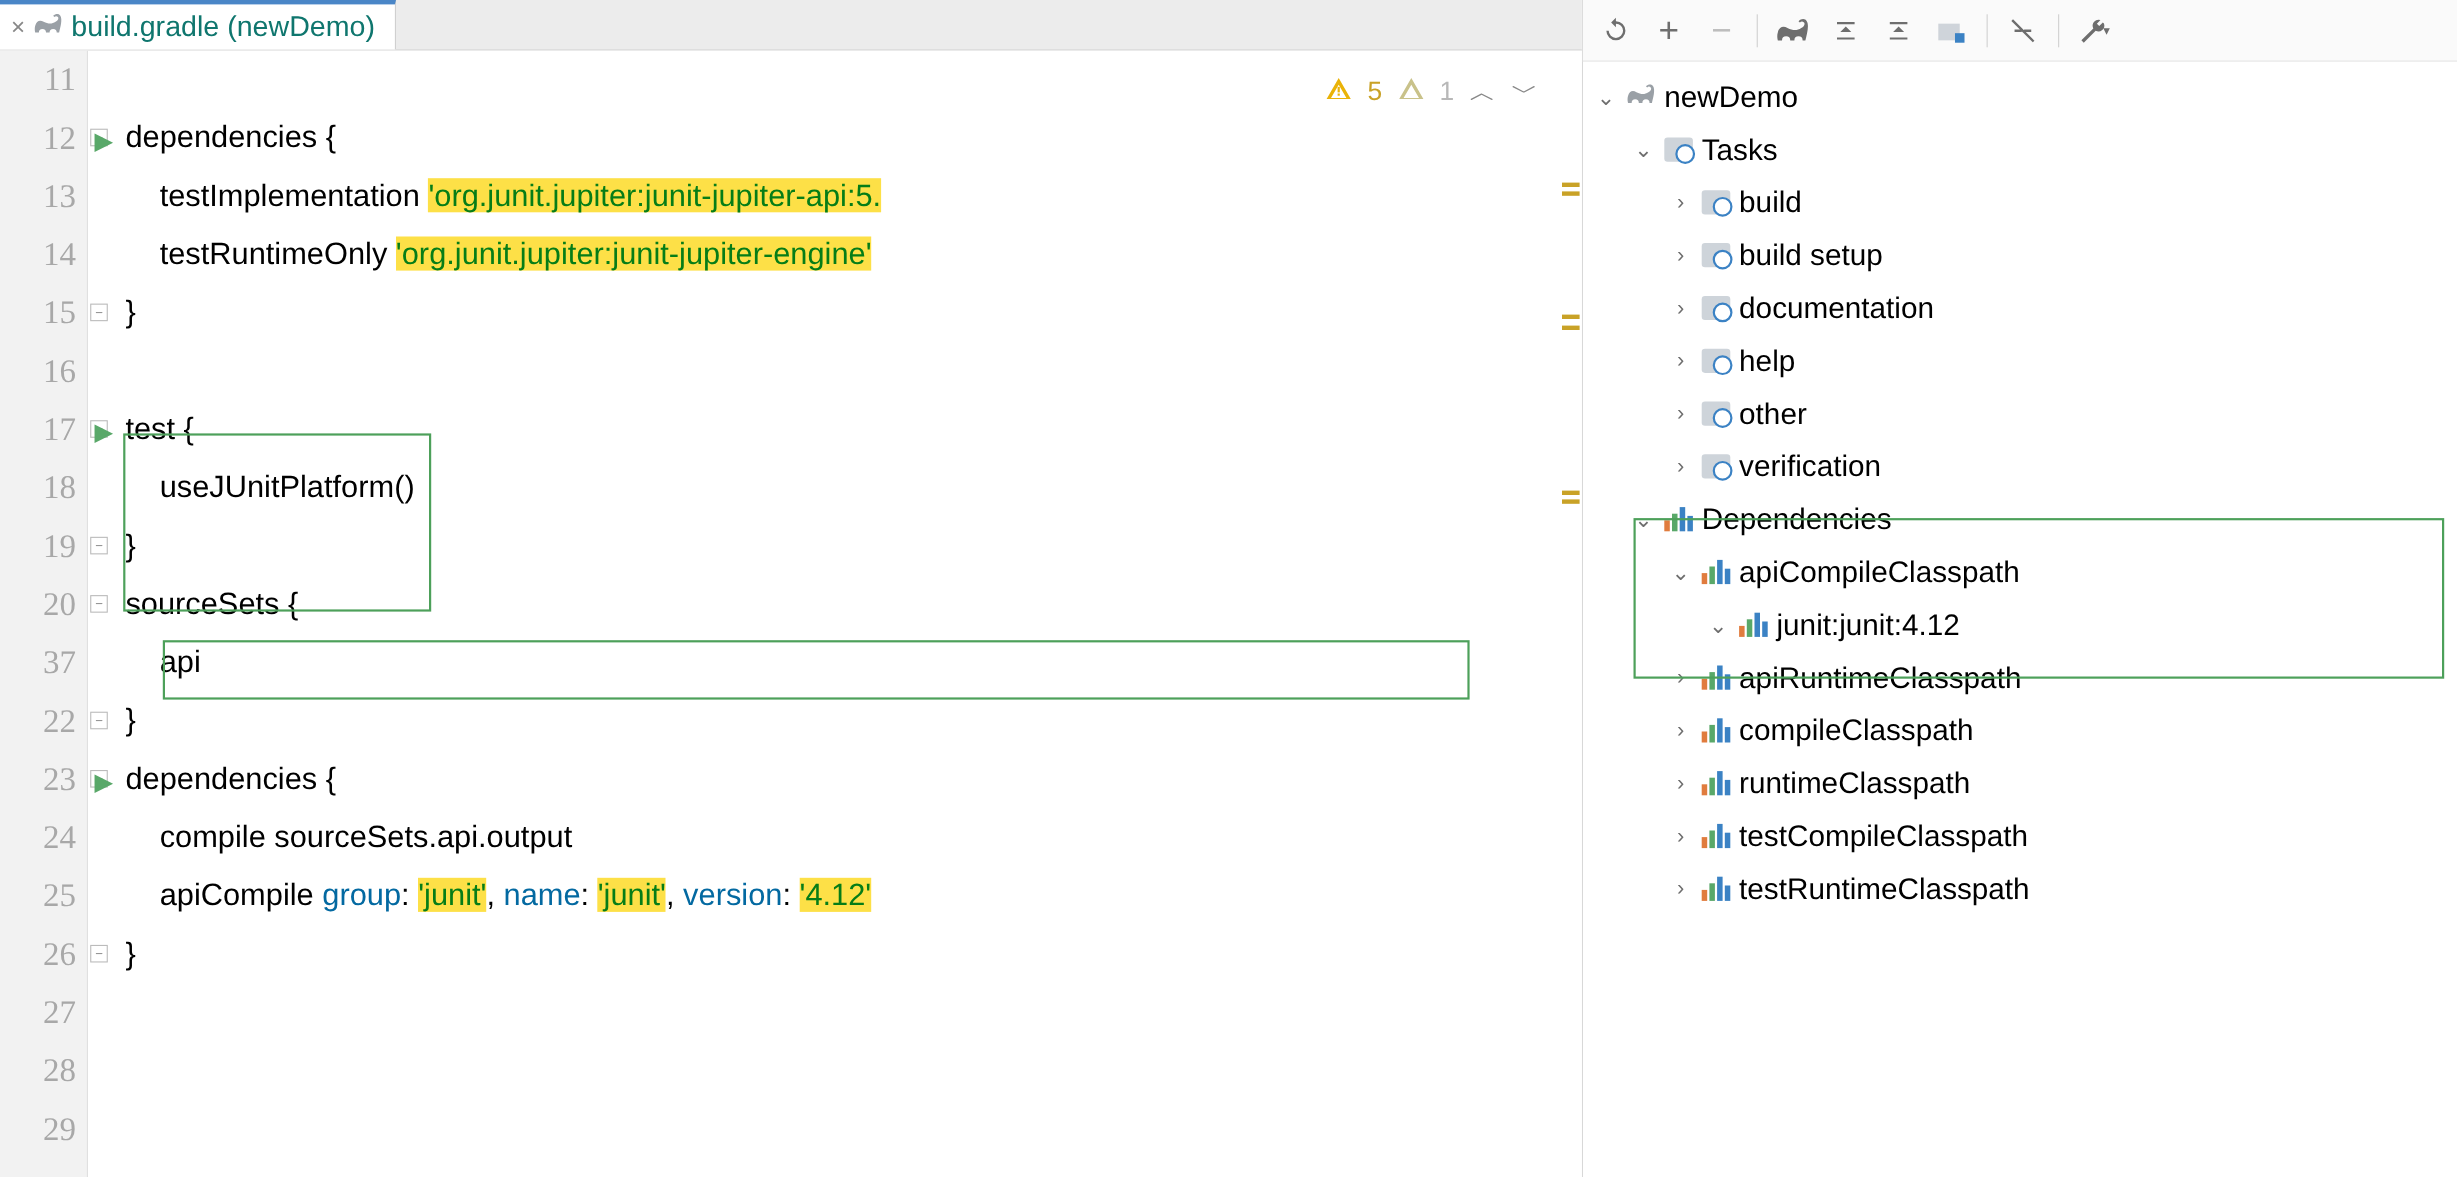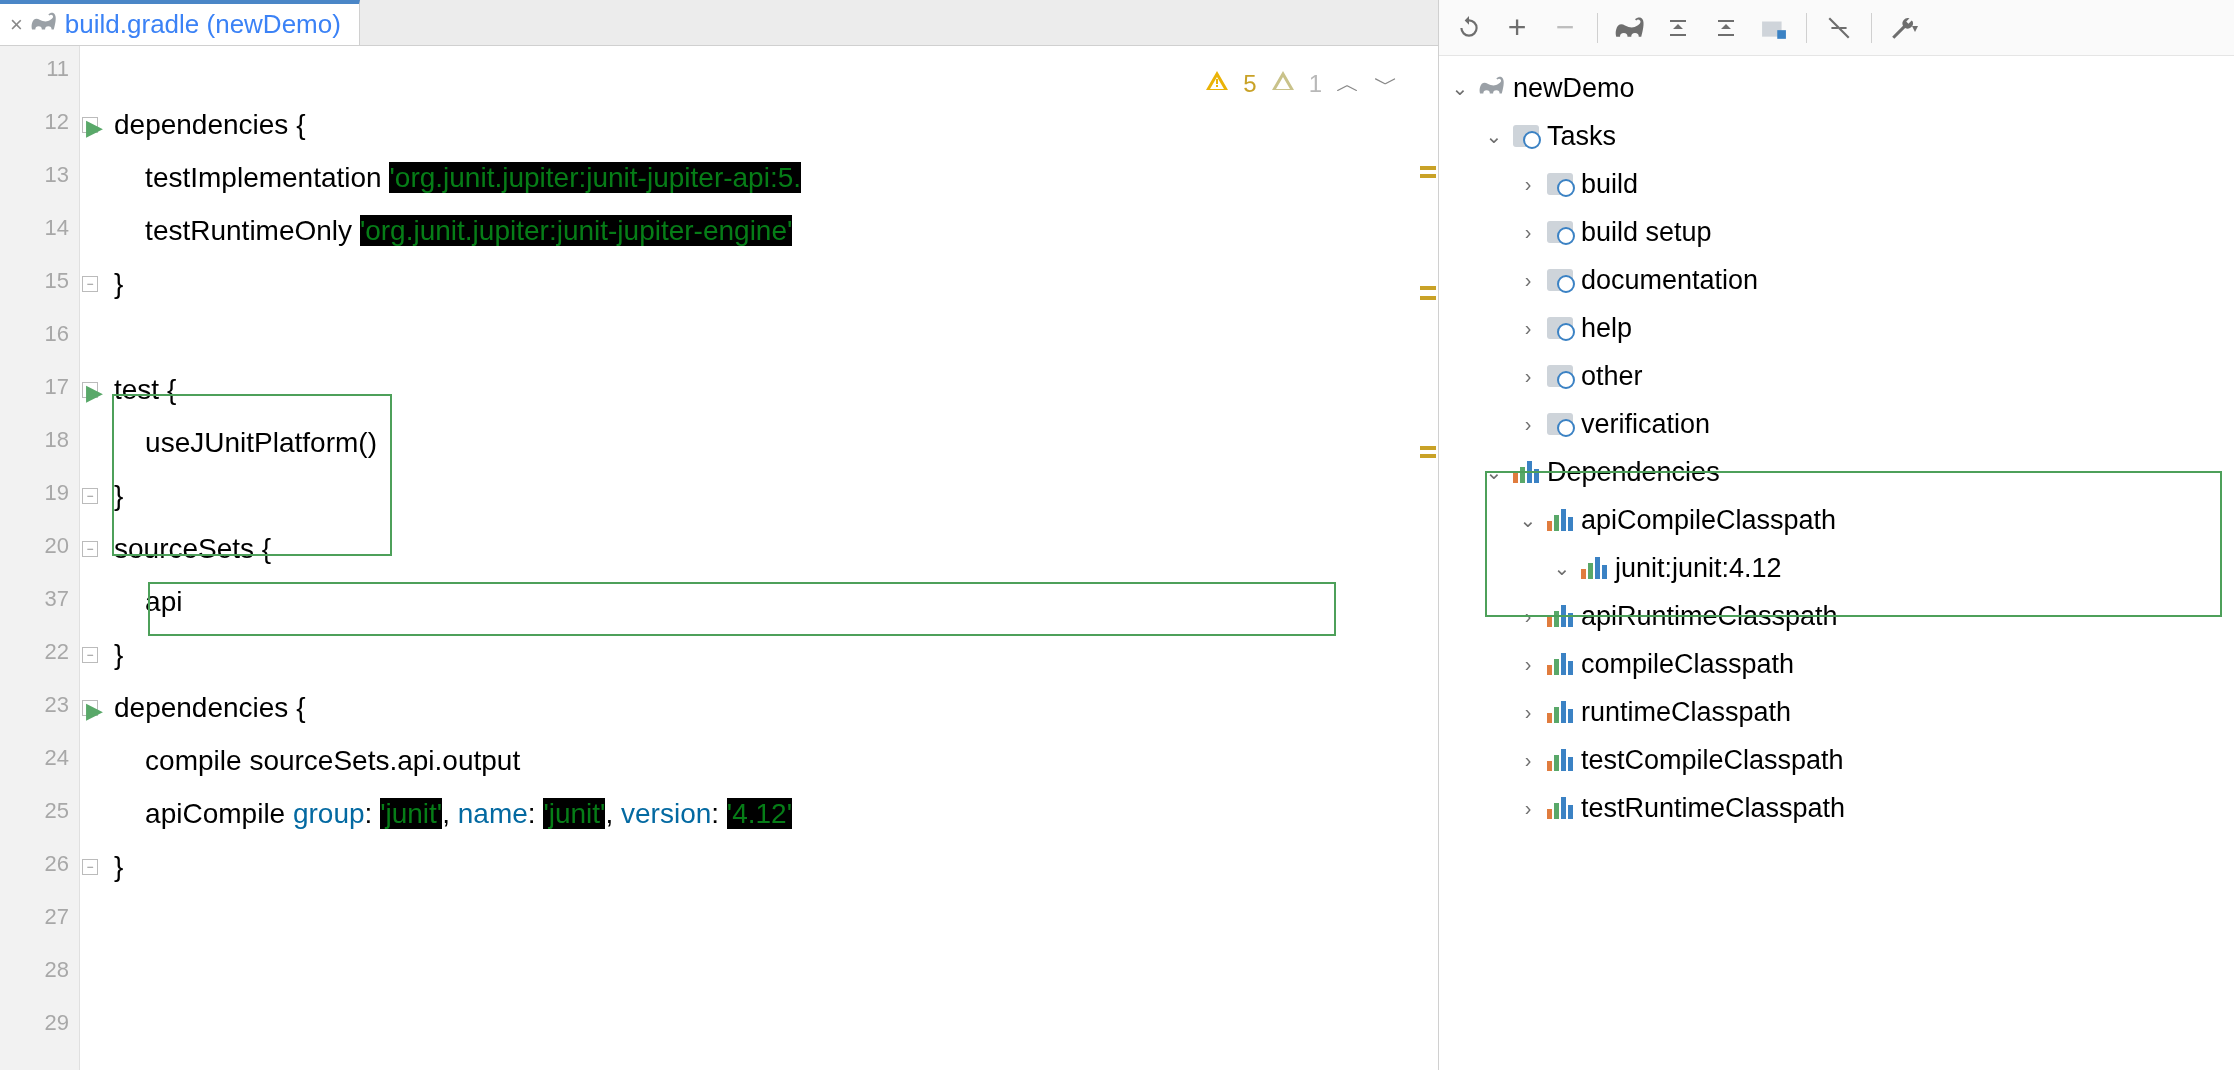--- a/index.html
+++ b/index.html
@@ -5,32 +5,32 @@
   * { margin: 0; padding: 0; box-sizing: border-box; }
   html, body { width: 2234px; height: 1070px; font-family: "Segoe UI", Arial, sans-serif; font-size: 26px; overflow: hidden; background: #fff; color: #000; }
   .app { display: flex; width: 100%; height: 100%; }
 
   
   .editor-pane { flex: 1; display: flex; flex-direction: column; border-right: 1px solid #d0d0d0; min-width: 0; }
   .tab-bar { height: 46px; display: flex; align-items: stretch; background: #ececec; border-bottom: 1px solid #d0d0d0; }
   .tab { display: flex; align-items: center; gap: 8px; padding: 0 18px 0 10px; background: #fff; border-right: 1px solid #d0d0d0; border-top: 4px solid #4a86c7; }
   .tab .close { color: #888; font-size: 22px; cursor: pointer; }
   .tab .eleph { color: #888; }
-  .tab .name { color: #3b82f6; }
+  .tab .name { color: #0f766e; }
 
   .editor-body { position: relative; flex: 1; display: flex; background: #fff; overflow: hidden; }
   .gutter { width: 80px; background: #f2f2f2; border-right: 1px solid #e0e0e0; position: relative; }
-  .gnum { position: absolute; right: 10px; color: #a8a8a8; font-family: Liberation Sans, sans-serif; font-size: 22px; line-height: 1; }
+  .gnum { position: absolute; right: 10px; color: #a8a8a8; font-family: Liberation Serif, serif; font-size: 30px; line-height: 1; }
   .run-mark { position: absolute; left: 86px; color: #59a869; font-size: 22px; }
   .fold-col { width: 26px; position: relative; }
   .fold { position: absolute; left: 2px; width: 16px; height: 16px; border: 1px solid #bbb; background: #fff; color: #888; font-size: 12px; line-height: 14px; text-align: center; }
 
   .code-area { position: relative; flex: 1; font-family: Liberation Sans, sans-serif; font-size: 28px; white-space: pre; overflow: hidden; }
   .code-line { position: absolute; left: 8px; right: 0; line-height: 1; }
-  .kw-str { color: #067d17; background: #000000; }
+  .kw-str { color: #067d17; background: #fde047; }
   .kw-key { color: #0369a1; }
   .line24 .code-line-bg { position:absolute; inset:0 30px 0 -120px; background:#fcfaed; z-index:-1; }
 
   .insp { position: absolute; top: 22px; right: 40px; display: flex; align-items: center; gap: 14px; color: #6e6e6e; font-size: 24px; }
   .insp .warn { color: #c9a227; }
 
   .err-stripe { position:absolute; right:0; top:0; bottom:0; width:20px; }
   .err-mark { position:absolute; right:2px; width:16px; height:4px; background:#c9a227; }
 
   .green-box { position:absolute; border:2px solid #4da05a; pointer-events:none; }

